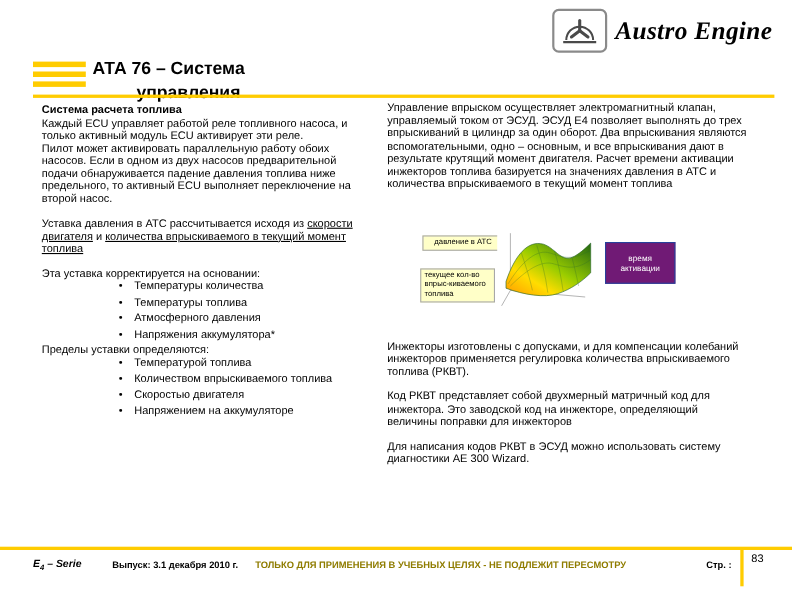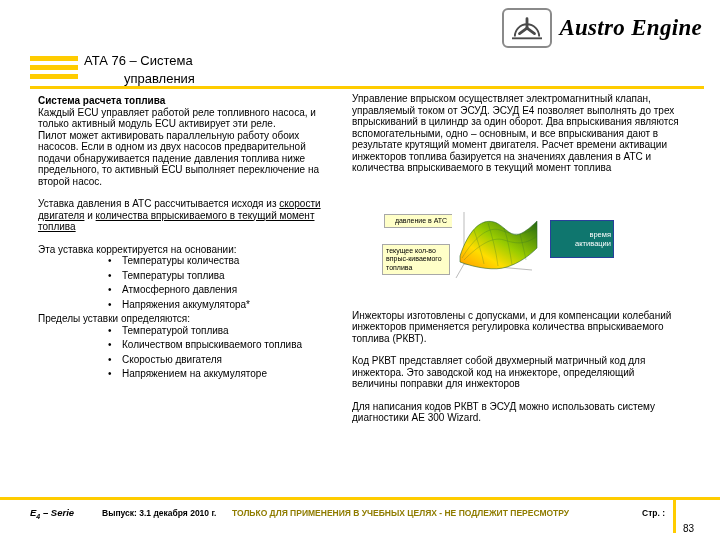--- a/index.html
+++ b/index.html
@@ -8,21 +8,21 @@
   .slide {
     position:relative; width:720px; height:540px; background:#ffffff;
     font-family:"Liberation Sans","DejaVu Sans",sans-serif; color:#000;
     overflow:hidden;
   }
 
   
   .accent-bars { position:absolute; left:30px; top:56px; }
   .accent-bars .bar { width:48px; height:5px; background:#FFCC00; margin-bottom:4px; }
 
-  .slide-title { position:absolute; left:84px; top:52px; font-size:13px; font-weight:normal; line-height:1.35; }
+  .slide-title { position:absolute; left:84px; top:52px; font-size:16px; font-weight:bold; line-height:1.35; }
   .slide-title .line2 { margin-left:40px; }
 
   .logo { position:absolute; right:18px; top:8px; display:flex; align-items:center; gap:7px; }
   .logo-box { width:46px; height:36px; border:2px solid #8a8a8a; border-radius:6px;
               display:flex; align-items:center; justify-content:center; background:#fff; }
   .logo-text { font-family:"Liberation Serif","DejaVu Serif",serif; font-style:italic;
                font-weight:bold; font-size:23px; letter-spacing:0.3px; white-space:nowrap; }
 
   .header-rule { position:absolute; left:30px; right:16px; top:86px; height:3px; background:#FFCC00; }
 
@@ -42,34 +42,34 @@
   .list2-intro { margin-top:22px; }
 
   
   .diagram { position:relative; margin:32px 0 18px 30px; width:230px; height:86px; }
   .dlabel { position:absolute; background:#FFFFC8; border:1px solid #a8a8a8;
             font-size:7px; line-height:8.5px; padding:2px 3px; }
   .dlabel.pressure { left:2px; top:8px; width:66px; text-align:center; }
   .dlabel.quantity { left:0; top:38px; width:60px; }
   .plot { position:absolute; left:70px; top:0; width:90px; height:82px; background:#fff; }
   .timebox { position:absolute; left:168px; top:14px; width:58px; min-height:32px;
-             background:#0f766e; border:1px solid #27409a; color:#fff;
+             background:#701a75; border:1px solid #27409a; color:#fff;
              font-size:7.5px; line-height:9px; display:flex; align-items:center;
-             justify-content:center; text-align:right; padding:2px; }
+             justify-content:center; text-align:center; padding:2px; }
 
   
   .footer-rule { position:absolute; left:0; right:0; top:497px; height:3px; background:#FFCC00; }
   .footer { position:absolute; left:0; right:0; top:503px; height:37px; font-size:8.5px; }
   .series { position:absolute; left:30px; top:4px; font-style:italic; font-weight:bold; font-size:9.5px; }
   .series sub { font-size:7px; }
   .issue  { position:absolute; left:102px; top:5px; font-weight:bold; }
   .notice { position:absolute; left:232px; top:5px; width:402px; color:#8F7C00; font-weight:bold; }
   .page-label  { position:absolute; left:642px; top:5px; font-weight:bold; }
   .page-vline  { position:absolute; left:673px; top:-4px; width:3px; height:34px; background:#FFCC00; }
-  .page-number { position:absolute; left:683px; top:20px; font-size:10px; }
+  .page-number { position:absolute; left:683px; top:0; font-size:10px; }
 </style>
 </head>
 <body>
 
 <div class="slide">
 
   <div class="accent-bars">
     <div class="bar"></div>
     <div class="bar"></div>
     <div class="bar"></div>

